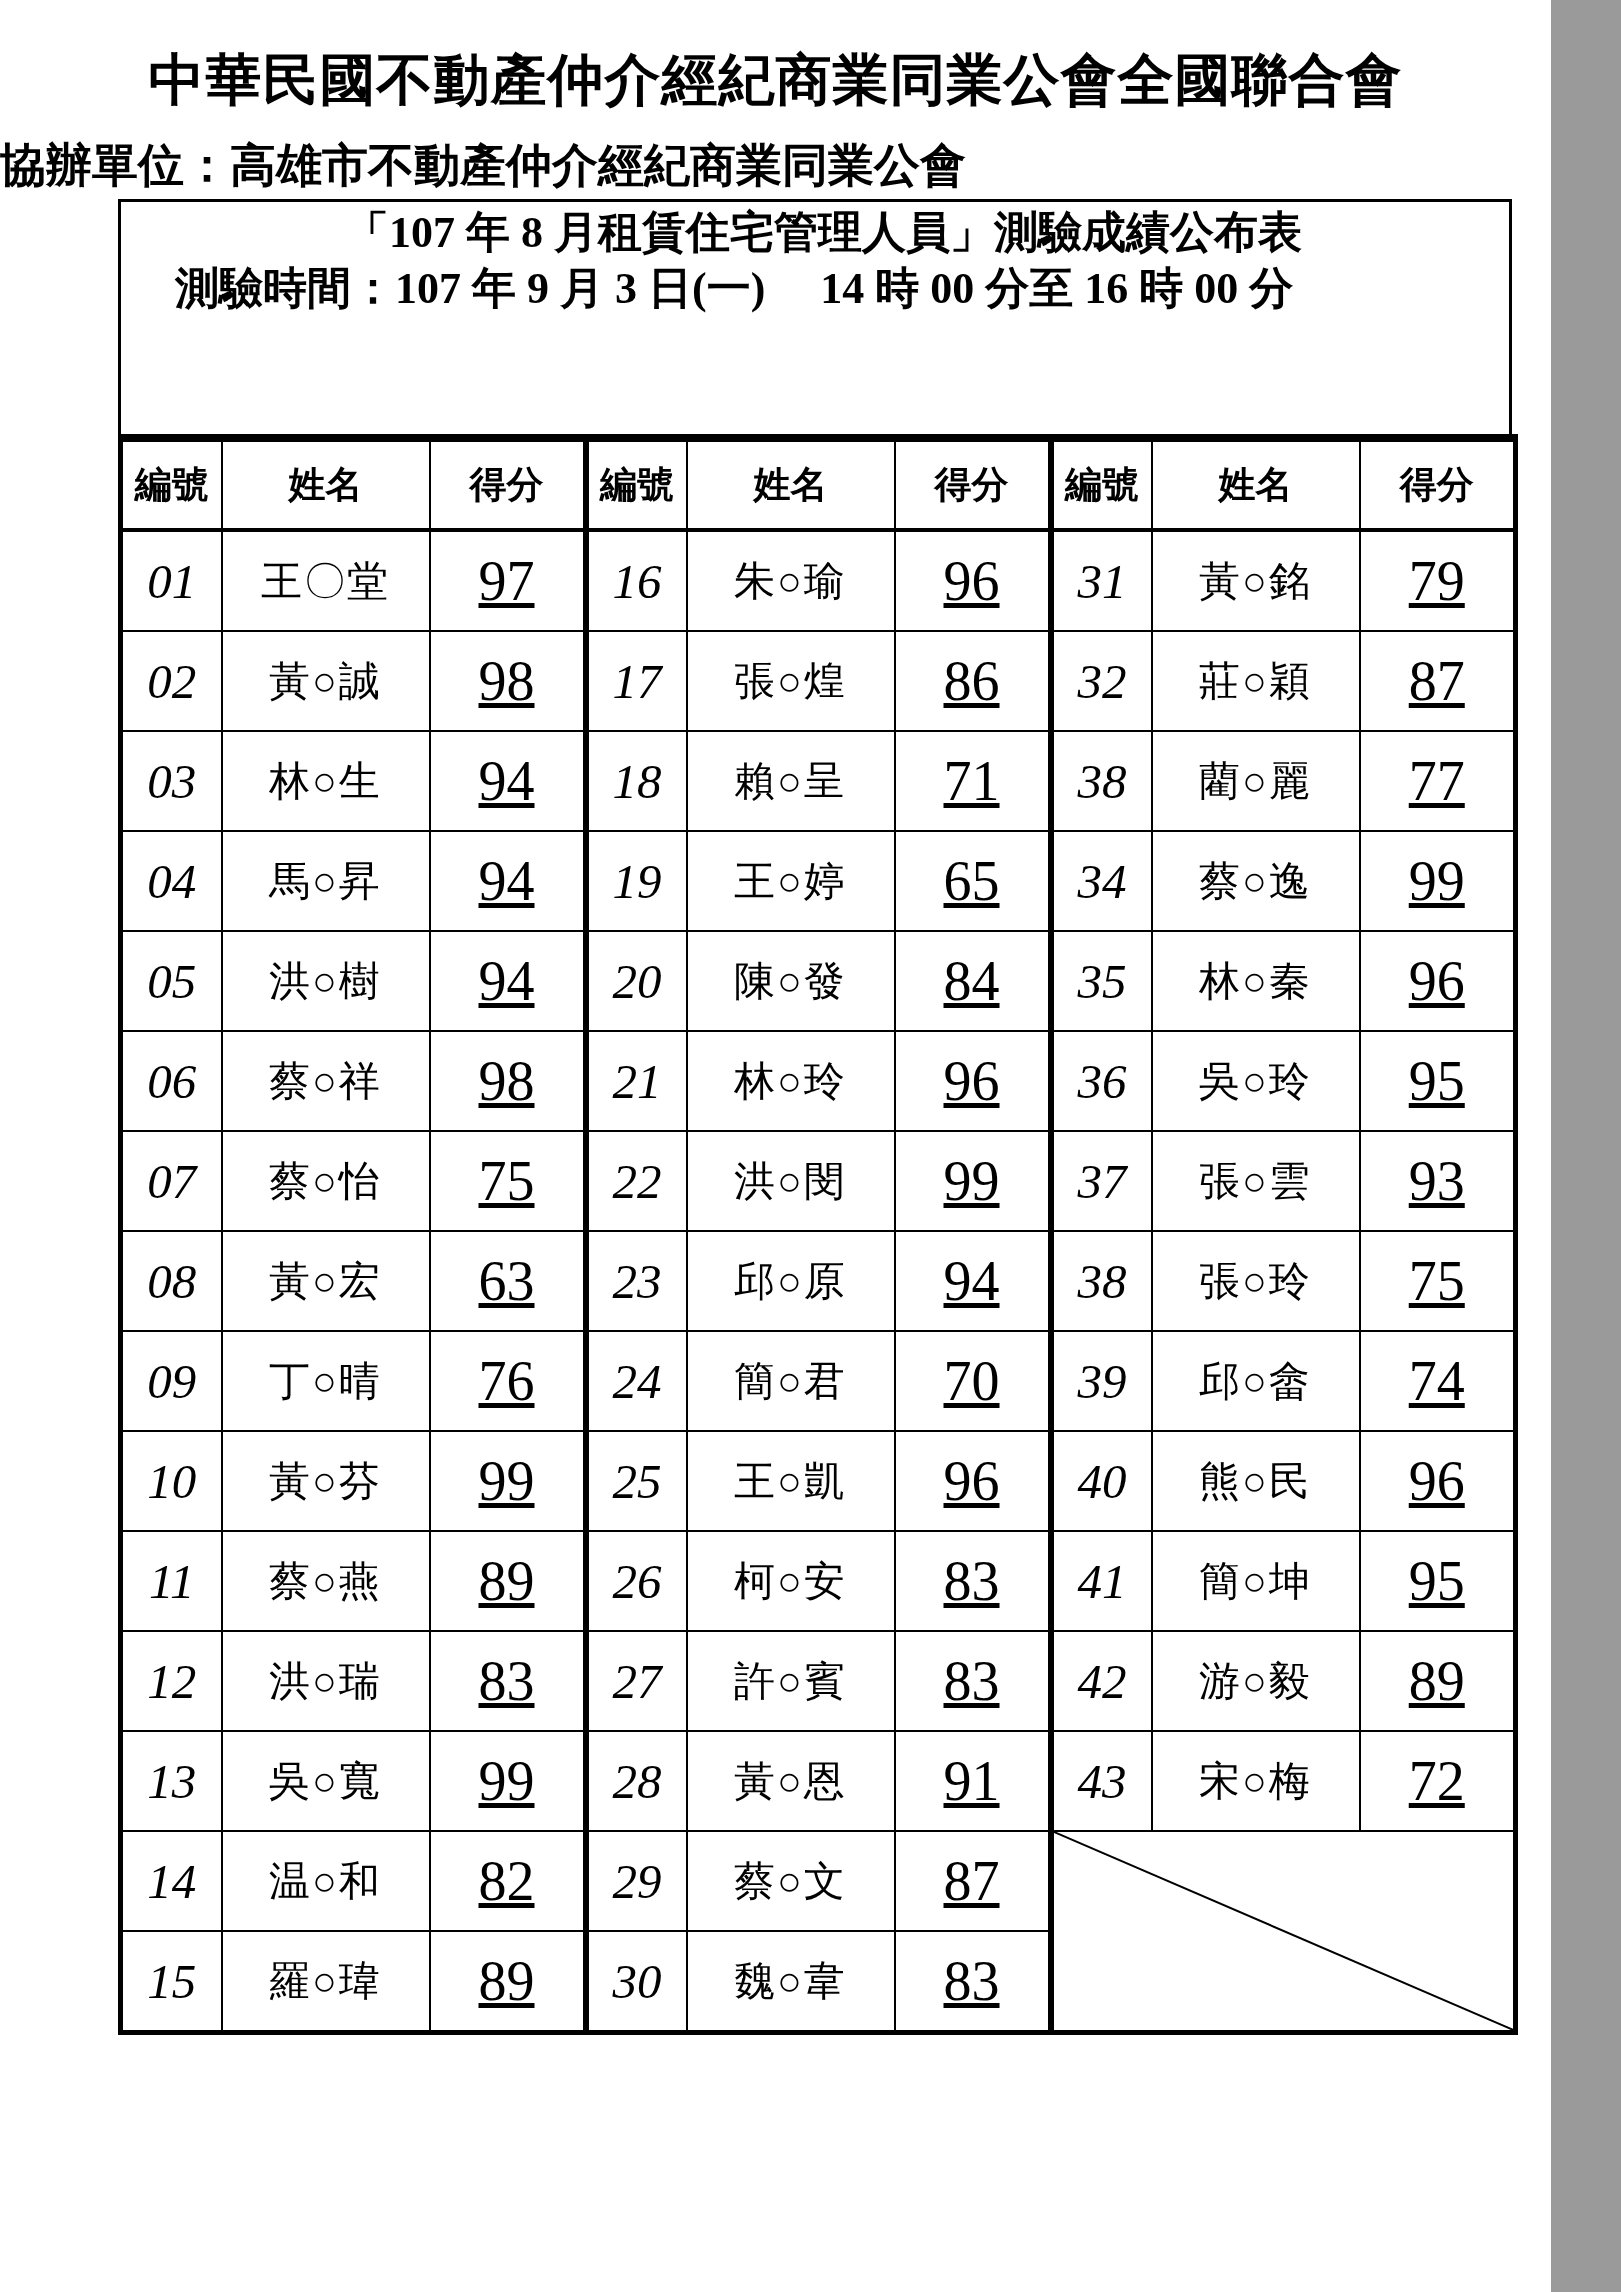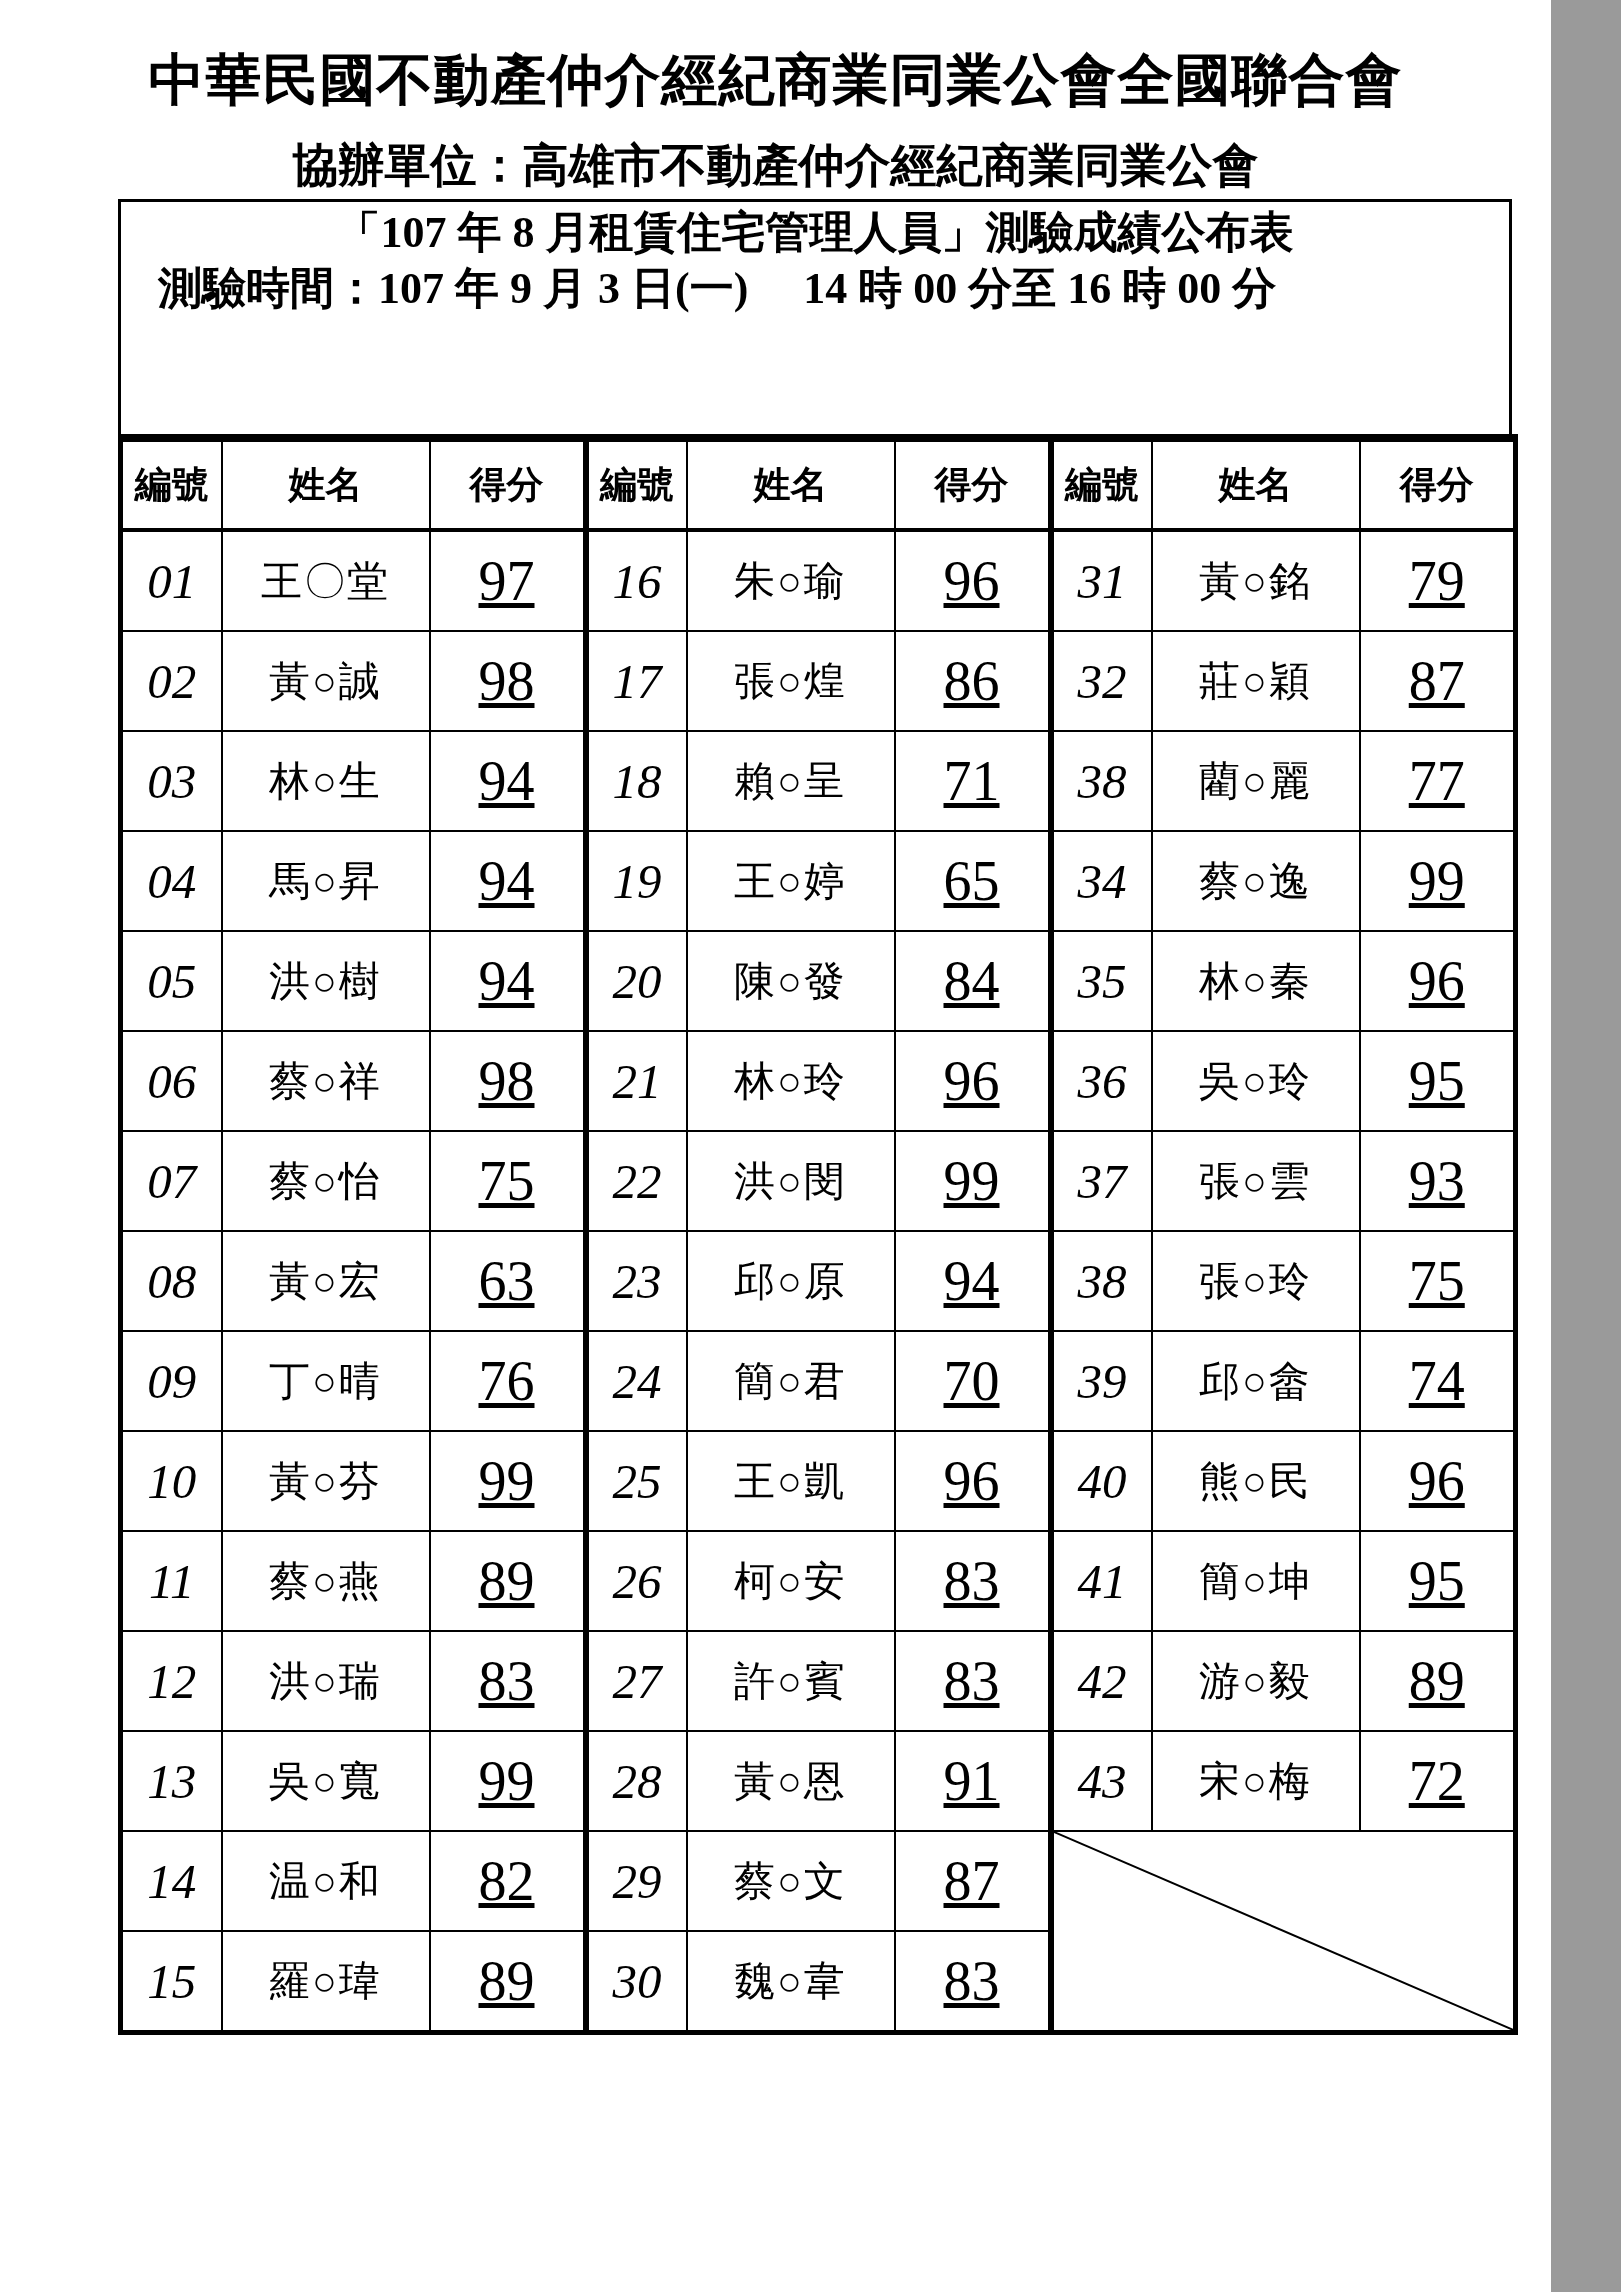--- a/index.html
+++ b/index.html
@@ -11,30 +11,30 @@
     font-family:"Liberation Serif", serif;
     overflow:hidden;
   }
   .title{
     position:absolute;top:43px;left:0;width:100%;
     text-align:center;font-size:56px;font-weight:700;letter-spacing:1px;
     white-space:nowrap;
   }
   .subtitle{
     position:absolute;top:135px;left:0;width:100%;
-    text-align:center;font-size:46px;font-weight:700;
+    font-size:46px;font-weight:700;
     white-space:nowrap;
   }
   .info-box{
     position:absolute;left:118px;top:199px;width:1394px;height:235px;
     box-sizing:border-box;
     border:3.9px solid #000;border-bottom:none;
     padding-top:2.9px;
   }
-  .info-line{font-size:44px;font-weight:700;line-height:56px;white-space:nowrap;}
+  .info-line{font-size:44px;font-weight:700;line-height:56px;white-space:nowrap;margin-left:17px;}
   .info-line.center{text-align:center;}
   .info-line.left{padding-left:37px;text-align:left;}
   table.score-table{
     position:absolute;left:118px;top:434px;width:1394px;
     border-collapse:collapse;table-layout:fixed;
     border:5.9px solid #000;border-top-width:8.8px;
   }
   .score-table th,.score-table td{
     border:2.9px solid #000;
     text-align:center;vertical-align:middle;

